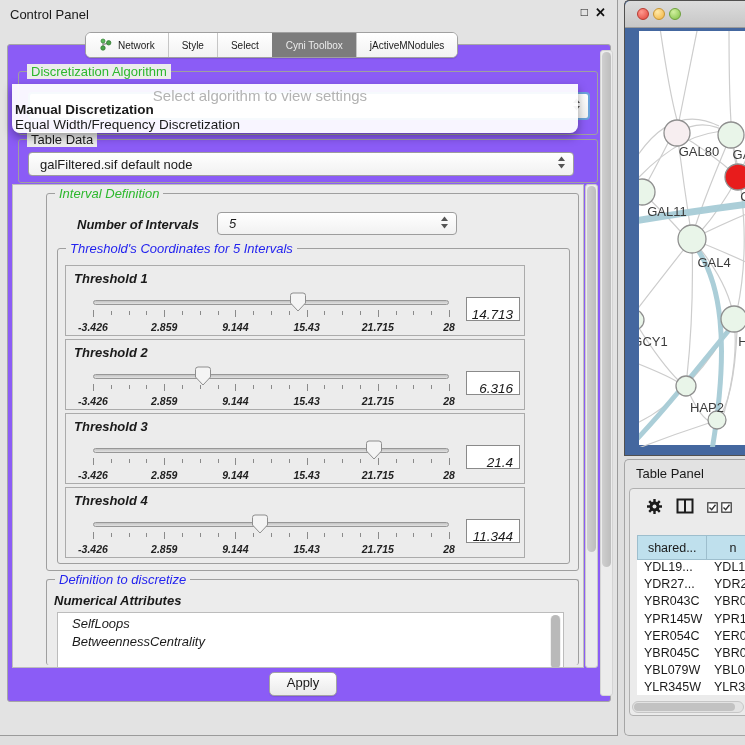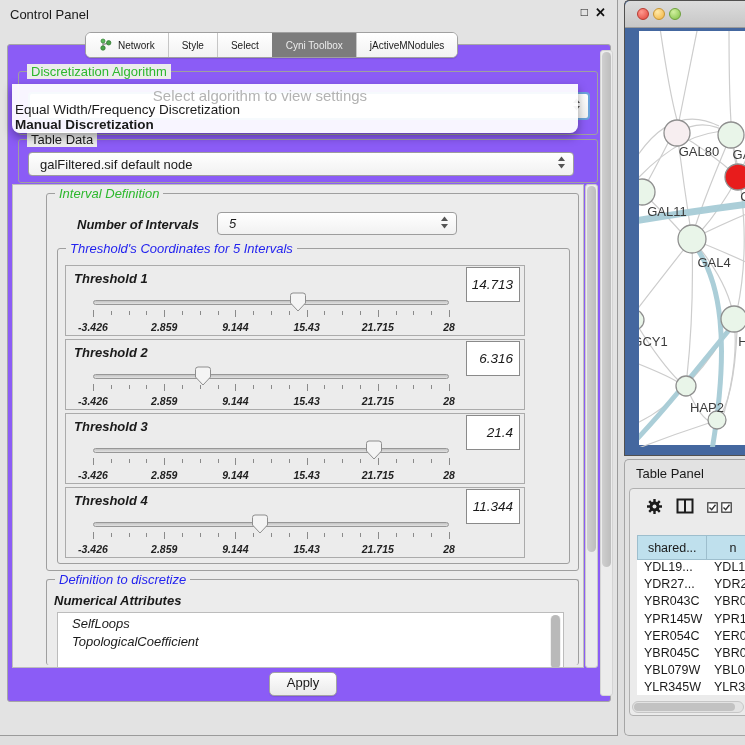--- a/index.html
+++ b/index.html
@@ -43,21 +43,21 @@
   .th-row{position:relative;height:71px;margin-bottom:3px;border:1px solid #ababab;background:#ececec;box-sizing:border-box;}
   .th-label{position:absolute;left:8px;top:5px;font-weight:bold;font-size:13px;}
   .slider{position:absolute;left:27px;top:24px;width:356px;height:44px;}
   .track{position:absolute;left:0;top:10px;width:100%;height:5px;background:linear-gradient(#c3c3c3,#e2e2e2);border:1px solid #979797;border-radius:3px;box-sizing:border-box;}
   .ticks{position:absolute;left:0;top:20px;width:100%;height:9px;}
   .tick{position:absolute;top:1px;width:1px;height:4px;background:#8a8a8a;}
   .tick.major{top:0;height:7px;}
   .tick-labels{position:absolute;left:0;top:31px;width:100%;}
   .tick-label{position:absolute;transform:translateX(-50%);font-size:10.5px;font-weight:bold;color:#222;white-space:nowrap;}
   .thumb{position:absolute;top:2px;}
-  .th-value{position:absolute;right:4px;top:1px;width:54px;height:35px;background:#fff;border:1px solid #8a8a8a;font-size:13.5px;text-align:right;line-height:33px;padding-right:6px;box-sizing:border-box;}
+  .th-value{position:absolute;right:4px;top:31px;width:54px;height:24px;background:#fff;border:1px solid #8a8a8a;font-size:13.5px;text-align:right;line-height:33px;padding-right:6px;box-sizing:border-box;}
   
   .attr-list{position:absolute;left:10px;top:32px;width:507px;height:60px;background:#fff;border:1px solid #bcbcbc;overflow:hidden;box-sizing:border-box;}
   .attr-item{font-size:13px;line-height:18px;padding-left:14px;white-space:nowrap;}
   .list-vscroll{position:absolute;right:2px;top:2px;width:11px;height:54px;background:#f0f0f0;border-radius:5px;}
   .list-vscroll .vthumb{position:absolute;left:1px;right:1px;top:0;height:100%;background:#b9b9b9;border-radius:5px;}
   
   .apply-btn{position:absolute;left:261px;top:627px;width:66px;height:22px;border:1px solid #a3a3a3;border-radius:5px;background:linear-gradient(#fefefe,#eaeaea);font-size:13px;text-align:center;line-height:20px;box-shadow:0 1px 1px rgba(0,0,0,0.1);}
   
   .net-window{position:absolute;left:624px;top:0;width:121px;height:456px;background:#44679f;border:1px solid #51504f;border-right:none;border-radius:5px 0 0 0;box-sizing:border-box;overflow:hidden;}
   .net-titlebar{position:absolute;left:0;top:0;right:0;height:26px;background:linear-gradient(#dcdcdc,#c7c7c7);border-bottom:1px solid #9a9a9a;border-radius:5px 0 0 0;}
@@ -131,22 +131,22 @@
           <svg width="9" height="14" viewBox="0 0 9 14">
               <path d="M4.5,1 L8,5.4 L1,5.4 Z" fill="#555"></path>
               <path d="M4.5,13 L1,8.6 L8,8.6 Z" fill="#555"></path>
             </svg>
         </span>
       </div>
     </div>
 
     <div class="popup">
       <div class="ph">Select algorithm to view settings</div>
+      <div class="opt hl">Manual Discretization</div>
       <div class="opt">Equal Width/Frequency Discretization</div>
-      <div class="opt hl">Manual Discretization</div>
     </div>
 
     <div class="group" style="left:10px;top:94px;width:580px;height:44px;">
       <div class="legend">Table Data</div>
       <div class="combo" style="left:9px;top:12px;width:546px;height:24px;">
         <span class="val">galFiltered.sif default node</span>
         <span class="arrows">
           <svg width="9" height="14" viewBox="0 0 9 14">
               <path d="M4.5,1 L8,5.4 L1,5.4 Z" fill="#555"></path>
               <path d="M4.5,13 L1,8.6 L8,8.6 Z" fill="#555"></path>
@@ -351,21 +351,21 @@
 </div>
         </div>
       </div>
 
       <div class="group" style="left:33px;top:394px;width:533px;height:86px;border-bottom:none;">
         <div class="legend blue">Definition to discretize</div>
         <div style="position:absolute;left:7px;top:13px;font-weight:bold;font-size:13px;">Numerical Attributes</div>
         <div class="attr-list">
           <div style="padding-top:2px;">
               <div class="attr-item">SelfLoops</div>
-              <div class="attr-item">TopologicalCoefficient</div>
+              <div class="attr-item">BetweennessCentrality</div>
             </div>
           <div class="list-vscroll">
               <div class="vthumb"></div>
             </div>
         </div>
       </div>
     </div>
 
     <div class="vscroll" style="left:577px;top:139px;height:484px;">
       <div class="vthumb" style="height:76%;"></div>

